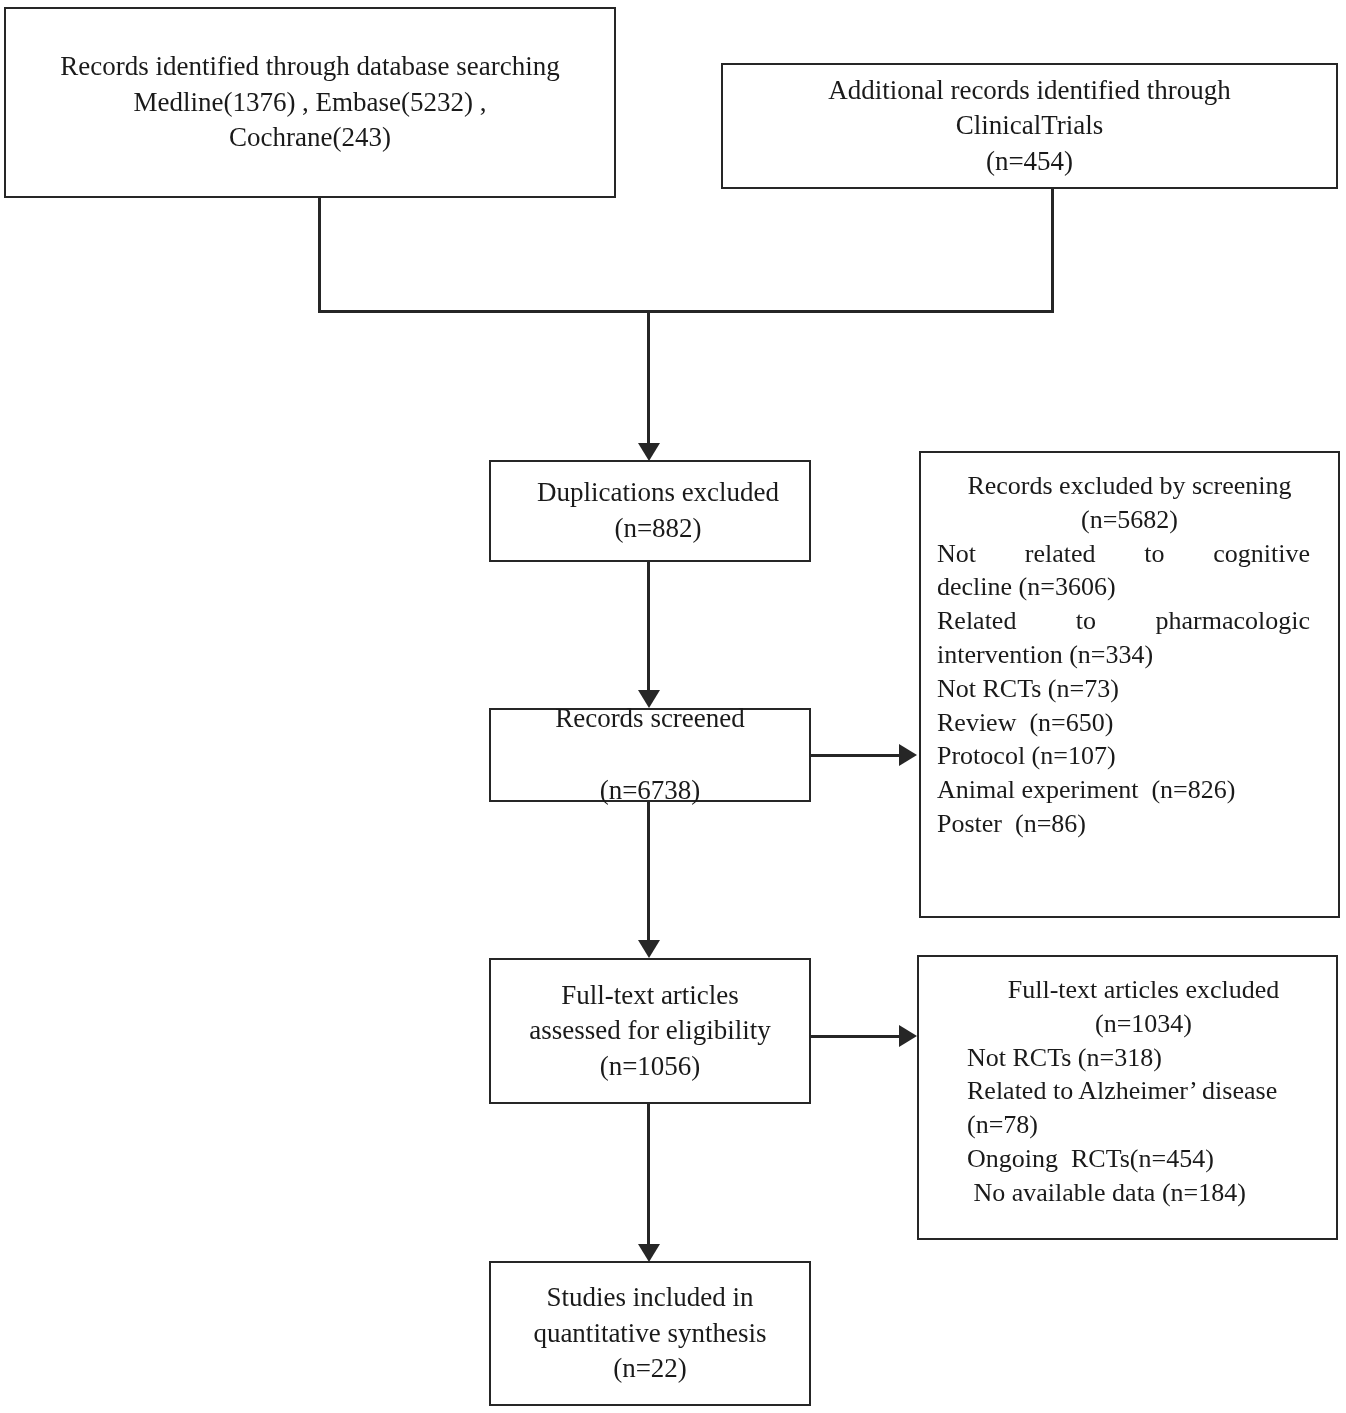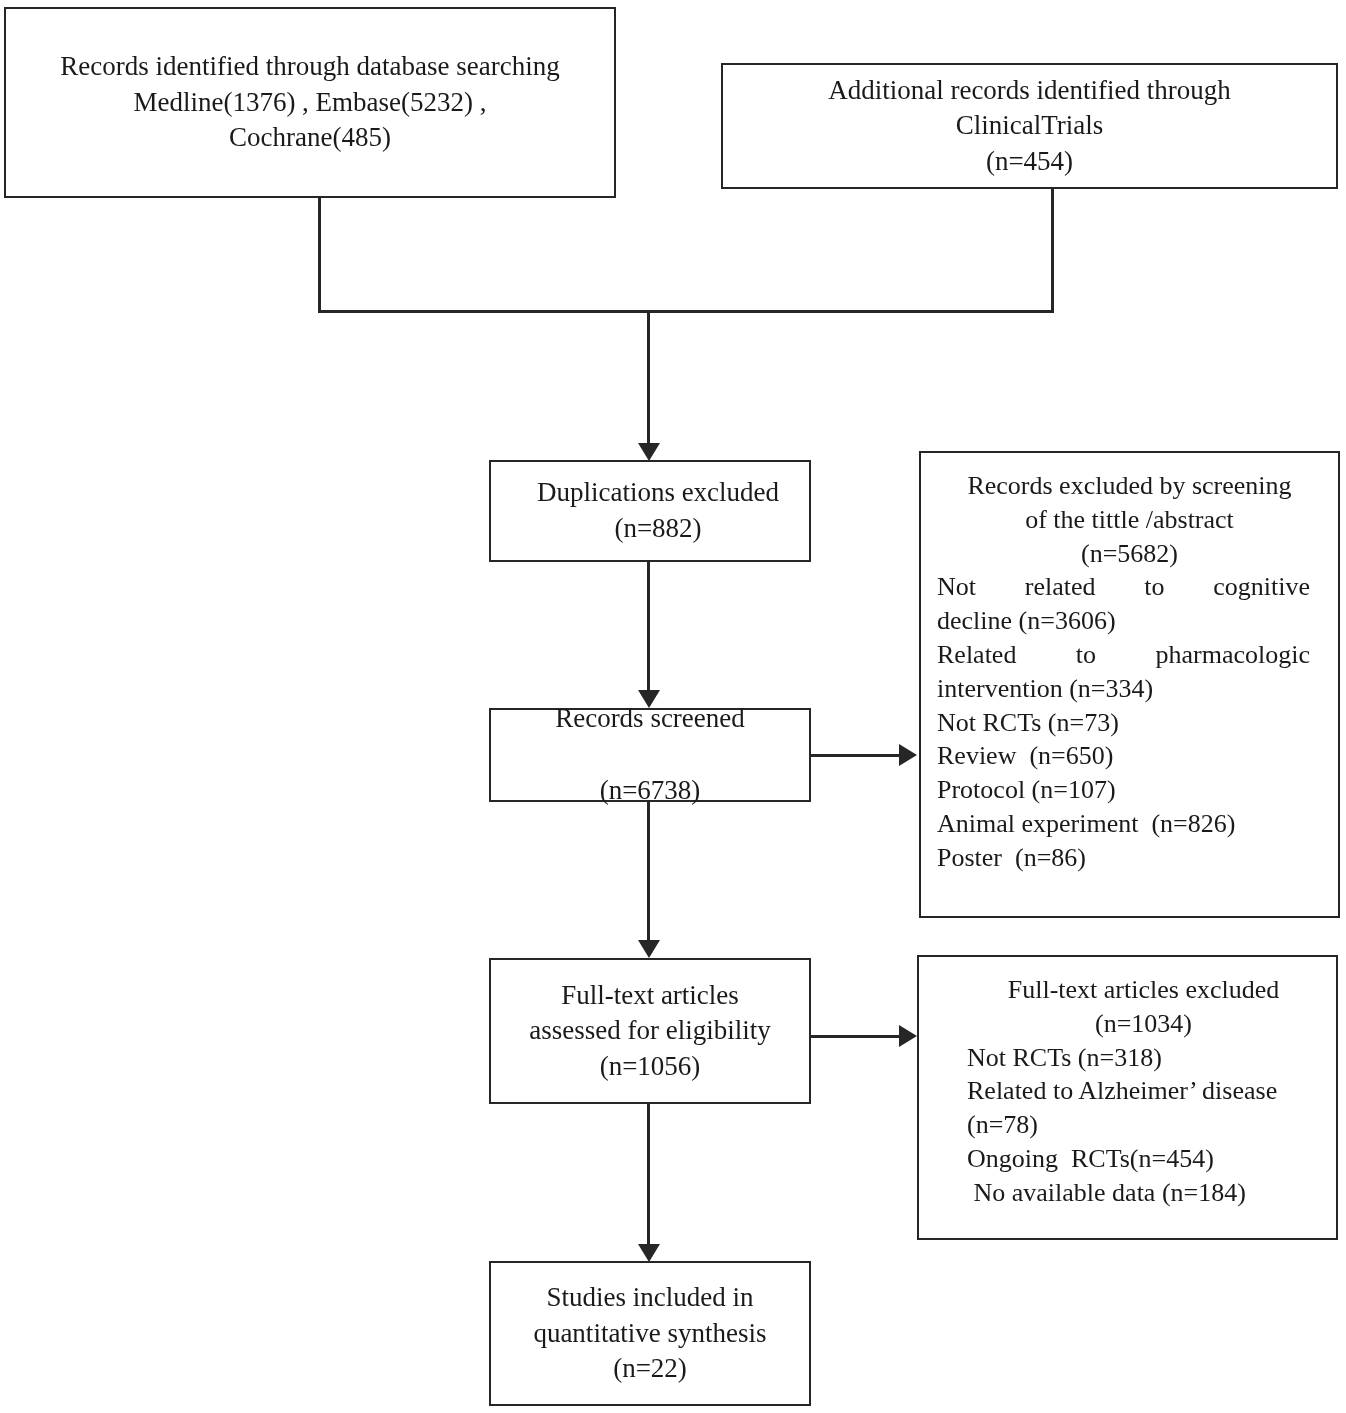--- a/index.html
+++ b/index.html
@@ -87,21 +87,21 @@
   }
 </style>
 </head>
 <body>
 
 <div id="diagram">
 
   <div class="box" style="left:4px; top:7px; width:612px; height:191px;">
     <div class="line">Records identified through database searching</div>
     <div class="line">Medline(1376) , Embase(5232) ,</div>
-    <div class="line">Cochrane(485)</div>
+    <div class="line">Cochrane(243)</div>
   </div>
 
   <div class="box" style="left:721px; top:63px; width:617px; height:126px;">
     <div class="line">Additional records identified through</div>
     <div class="line">ClinicalTrials</div>
     <div class="line">(n=454)</div>
   </div>
 
   <div class="vline" style="left:318px; top:198px; height:114px;"></div>
   <div class="vline" style="left:1051px; top:189px; height:123px;"></div>
@@ -109,21 +109,20 @@
   <div class="vline" style="left:647px; top:310px; height:135px;"></div>
   <div class="arrow-down" style="left:638px; top:443px;"></div>
 
   <div class="box" style="left:489px; top:460px; width:322px; height:102px;padding-left:16px;">
     <div class="line">Duplications excluded</div>
     <div class="line">(n=882)</div>
   </div>
 
   <div class="box excl" style="left:919px; top:451px; width:421px; height:467px;">
     <div class="line center">Records excluded by screening</div>
-    <div class="line center">of the tittle /abstract</div>
     <div class="line center">(n=5682)</div>
     <div class="line justified">Not related to cognitive</div>
     <div class="line left">decline (n=3606)</div>
     <div class="line justified">Related to pharmacologic</div>
     <div class="line left">intervention (n=334)</div>
     <div class="line left">Not RCTs (n=73)</div>
     <div class="line left">Review  (n=650)</div>
     <div class="line left">Protocol (n=107)</div>
     <div class="line left">Animal experiment  (n=826)</div>
     <div class="line left">Poster  (n=86)</div>

